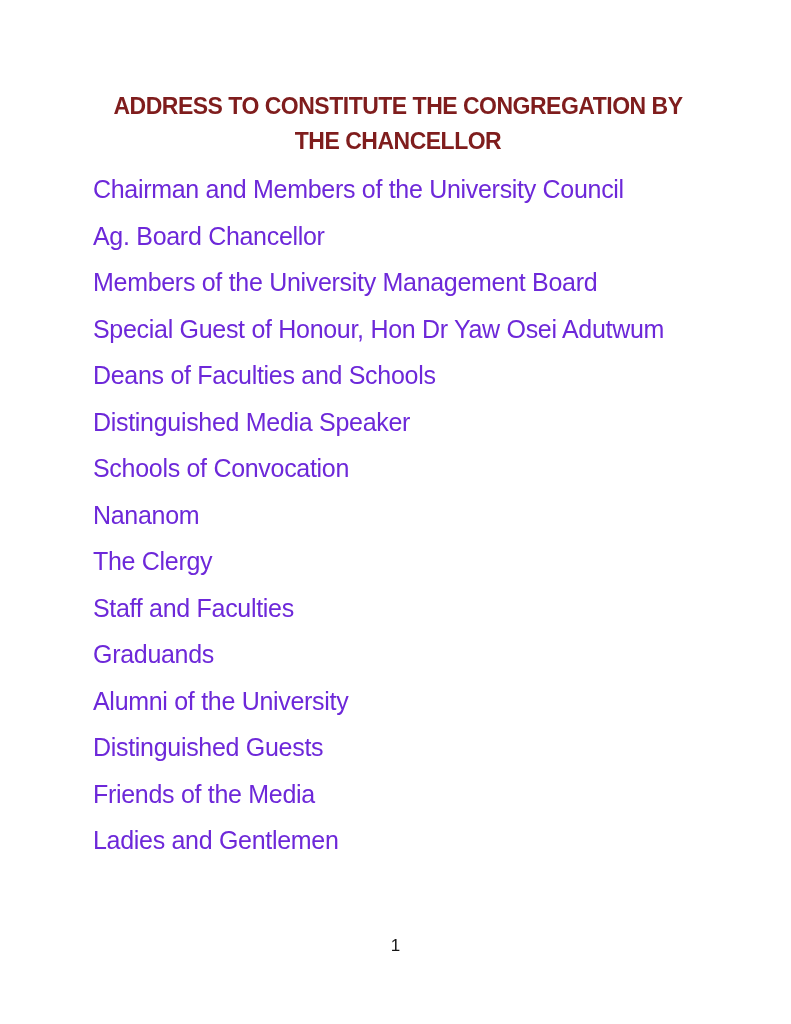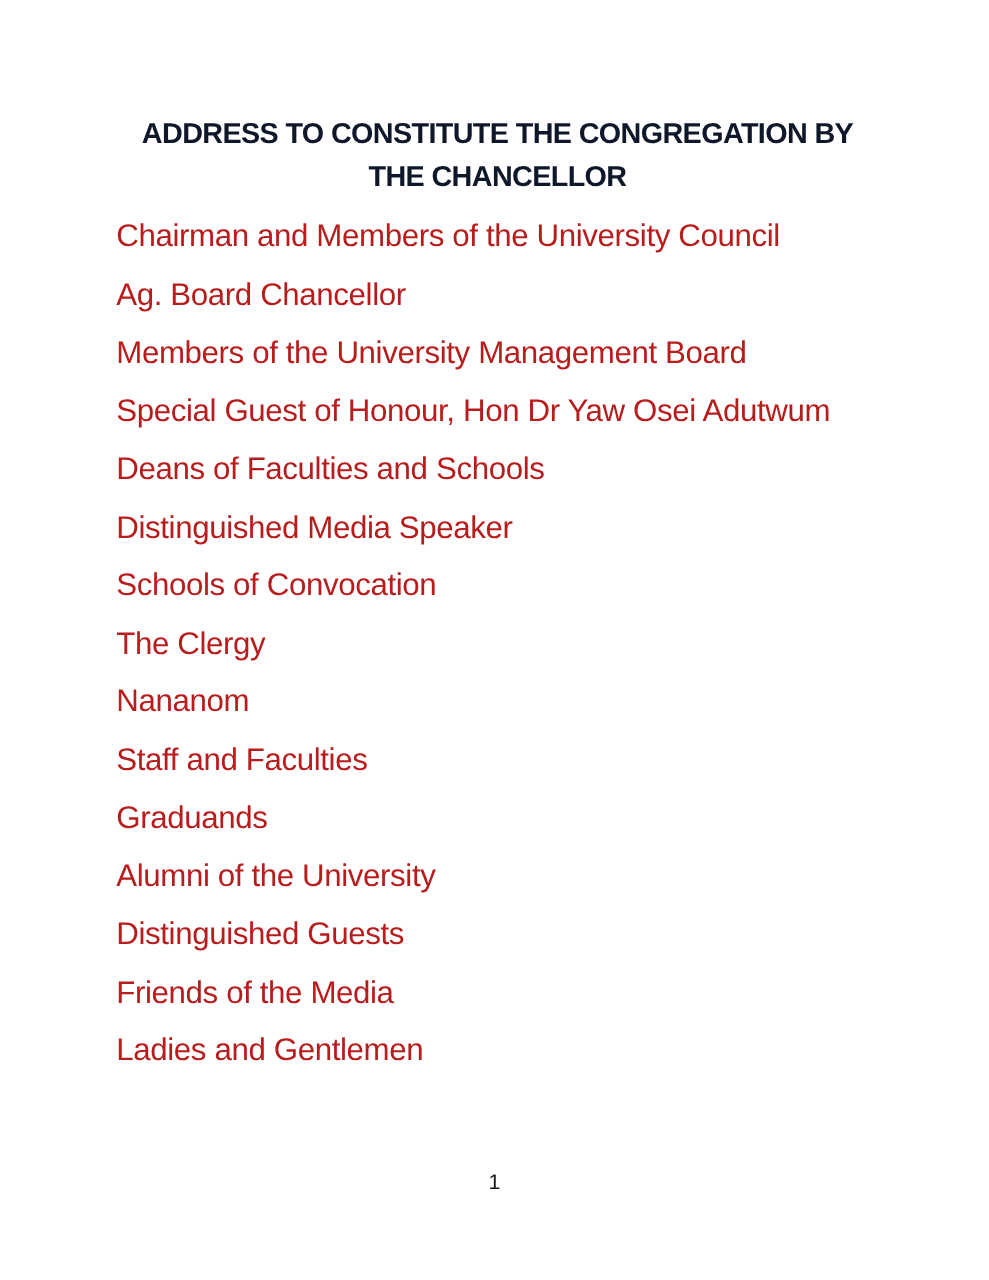--- a/index.html
+++ b/index.html
@@ -17,34 +17,34 @@
     font-family: "Liberation Sans", sans-serif;
     color: #151515;
     overflow: hidden;
   }
   .doc-title {
     text-align: center;
     font-weight: bold;
     font-size: 23px;
     line-height: 35px;
     letter-spacing: -0.5px;
-    color: #0f172a;
+    color: #7f1d1d;
   }
   .doc-title .title-line {
     white-space: nowrap;
   }
   .salutation-list {
     margin-top: 7px;
   }
   .salutation-line {
     font-size: 25px;
     line-height: 46.5px;
     letter-spacing: -0.3px;
     white-space: nowrap;
-    color: #b91c1c;
+    color: #6d28d9;
   }
   .page-number {
     position: absolute;
     left: 0;
     top: 936px;
     width: 100%;
     text-align: center;
     font-size: 17px;
     color: #151515;
   }
@@ -60,22 +60,22 @@
   </div>
 
   <div class="salutation-list">
       <div class="salutation-line">Chairman and Members of the University Council</div>
       <div class="salutation-line">Ag. Board Chancellor</div>
       <div class="salutation-line">Members of the University Management Board</div>
       <div class="salutation-line">Special Guest of Honour, Hon Dr Yaw Osei Adutwum</div>
       <div class="salutation-line">Deans of Faculties and Schools</div>
       <div class="salutation-line">Distinguished Media Speaker</div>
       <div class="salutation-line">Schools of Convocation</div>
+      <div class="salutation-line">Nananom</div>
       <div class="salutation-line">The Clergy</div>
-      <div class="salutation-line">Nananom</div>
       <div class="salutation-line">Staff and Faculties</div>
       <div class="salutation-line">Graduands</div>
       <div class="salutation-line">Alumni of the University</div>
       <div class="salutation-line">Distinguished Guests</div>
       <div class="salutation-line">Friends of the Media</div>
       <div class="salutation-line">Ladies and Gentlemen</div>
     </div>
 
   <div class="page-number">1</div>
 

